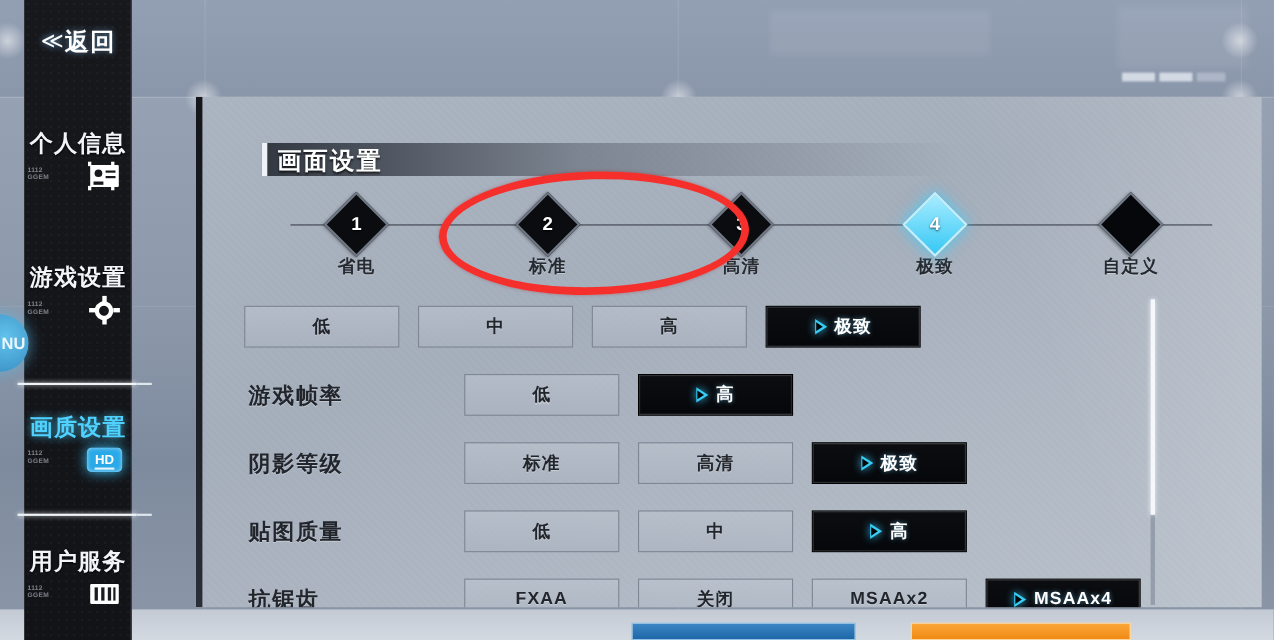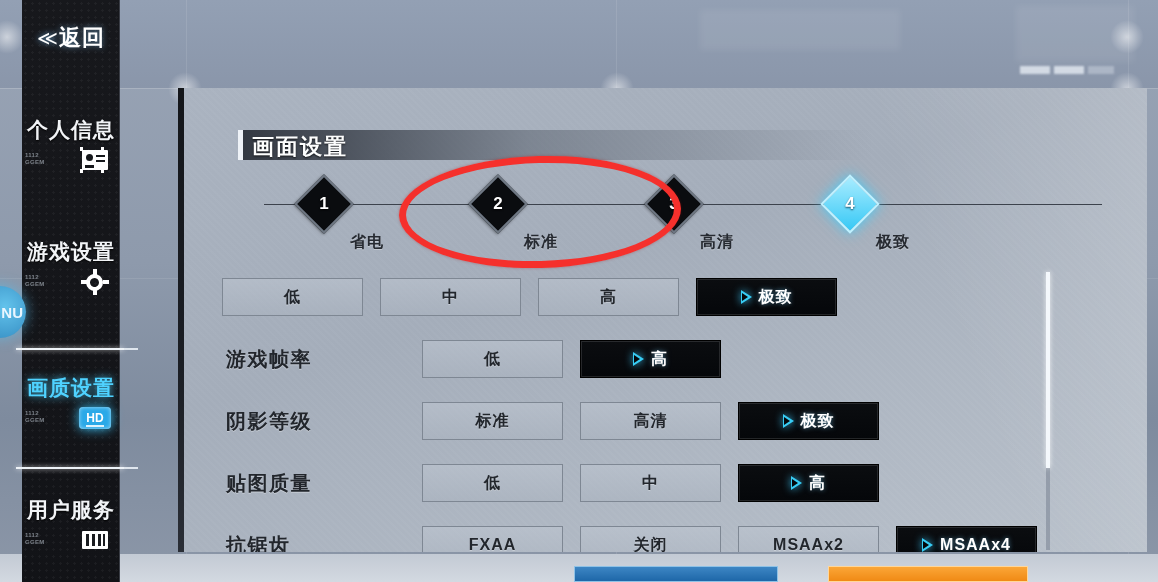--- a/index.html
+++ b/index.html
@@ -203,21 +203,21 @@
   }
   .step.sel .dia {
     background:linear-gradient(135deg,#a8ecff,#36c8f5);
     border-color:#bff1ff;
     box-shadow:0 0 14px rgba(70,205,250,.95);
   }
   .step.sel .dia i { color:#ffffff; text-shadow:0 1px 2px rgba(0,40,60,.8); }
   .step.custom .dia { background:#05070a; border-color:#737c88; }
   .step .cap {
     margin-top:7px; color:#262a31; font-size:16px; font-weight:bold;
-    letter-spacing:1px; text-shadow:0 1px 0 rgba(255,255,255,.3);text-align:right;
+    letter-spacing:1px; text-shadow:0 1px 0 rgba(255,255,255,.3);
   }
 
   
   #rows {
     position:absolute; left:44px; top:178px; width:900px; height:286px;
   }
   .srow {
     position:absolute; left:0; width:900px; height:62px;
     display:flex; align-items:center;
   }
@@ -344,20 +344,26 @@
           <i>3</i>
         </div>
         <div class="cap">高清</div>
       </div>
       <div class="step sel" style="left: 612px;">
         <div class="dia">
           <i>4</i>
         </div>
         <div class="cap">极致</div>
       </div>
+      <div class="step custom" style="left: 790px;">
+        <div class="dia">
+          <i></i>
+        </div>
+        <div class="cap">自定义</div>
+      </div>
     </div>
 
   <div id="rows">
 
   <div class="srow" style="top: 0px;">
         <div class="opts">
           <div class="opt">
             <span>低</span>
           </div>
           <div class="opt">

